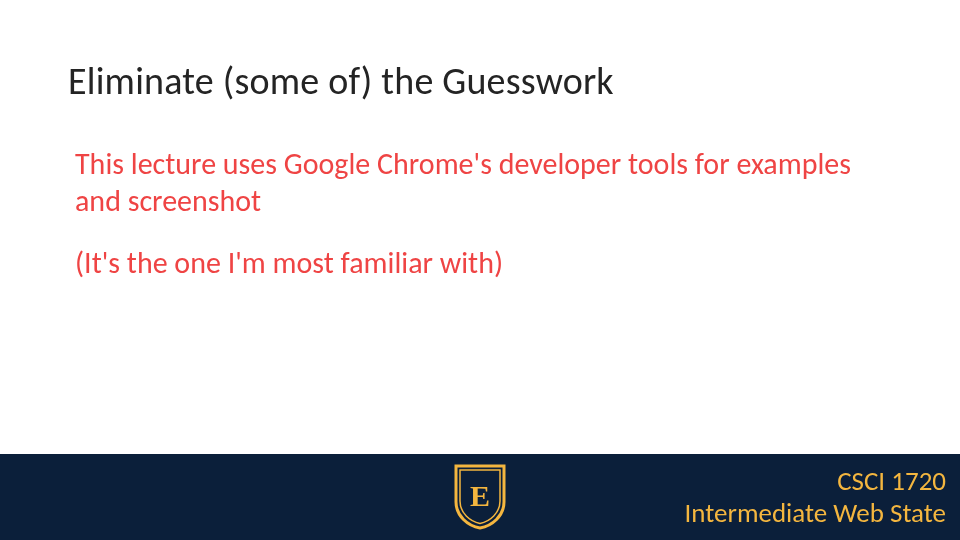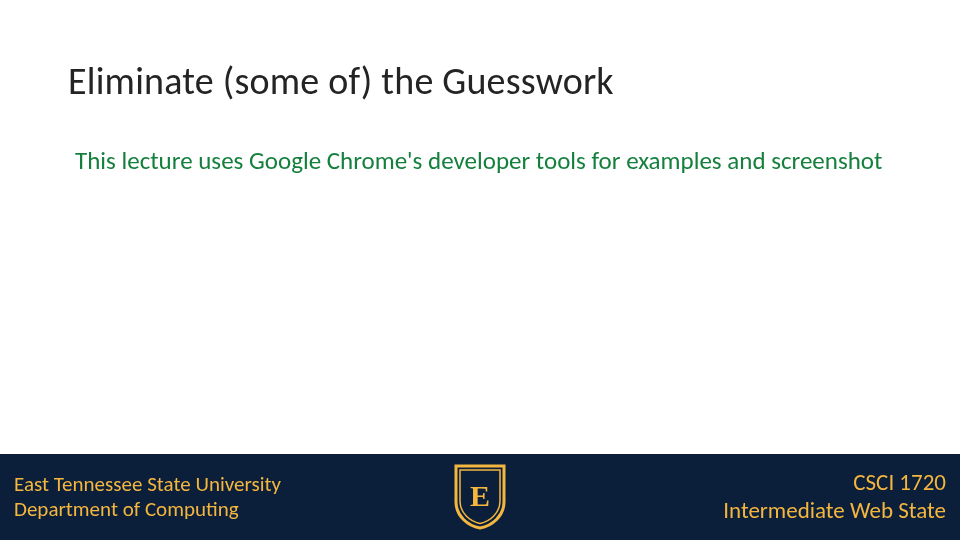--- a/index.html
+++ b/index.html
@@ -18,43 +18,43 @@
     font-size: 38px;
     font-weight: 400;
     color: #242424;
     letter-spacing: 0.2px;
   }
   .body {
     position: absolute;
     top: 146px;
     left: 75px;
     right: 70px;
-    font-size: 25px;
-    color: #15803d;
+    font-size: 30px;
+    color: #ef4444;
     line-height: 1.22;
   }
   .body p { margin-bottom: 26px; font-weight: 400; }
   .footer {
     position: absolute;
     left: 0; right: 0; bottom: 0;
     height: 86px;
     background: #0b1f3a;
     display: flex;
     align-items: center;
     padding: 0 14px;
   }
   .footer-left {
     color: #f4b63f;
     font-size: 21px;
     line-height: 1.2;
     font-family: "Calibri Light", Calibri, "Segoe UI", Arial, sans-serif;
   }
   .footer-right {
     color: #f4b63f;
-    font-size: 23px;
+    font-size: 27px;
     line-height: 1.2;
     margin-left: auto;
     text-align: right;
     font-family: "Calibri Light", Calibri, "Segoe UI", Arial, sans-serif;
   }
   .logo-wrap {
     position: absolute;
     left: 50%;
     transform: translateX(-50%);
     display: flex;
@@ -68,27 +68,24 @@
 </style>
 </head>
 <body>
 
 <div class="slide">
 
   <h1 class="title">Eliminate (some of) the Guesswork</h1>
 
   <div class="body">
     <p>This lecture uses Google Chrome's developer tools for examples and screenshot</p>
+    <p>(It's the one I'm most familiar with)</p>
   </div>
 
   <div class="footer">
-    <div class="footer-left">
-      <div>East Tennessee State University</div>
-      <div>Department of Computing</div>
-    </div>
 
     <div class="logo-wrap">
       <svg class="shield" viewBox="0 0 56 66">
         <path d="M4 2 H52 V38 C52 52 40 62 28 64 C16 62 4 52 4 38 Z" fill="#0b1f3a" stroke="#f4b63f" stroke-width="3"></path>
         <path d="M8 6 H48 V37 C48 49 38 57.5 28 59.5 C18 57.5 8 49 8 37 Z" fill="#0b1f3a" stroke="#f4b63f" stroke-width="1.5"></path>
         <text x="28" y="42" text-anchor="middle" font-family="Georgia, 'Times New Roman', serif" font-size="30" font-weight="700" fill="#f4b63f">E</text>
       </svg>
     </div>
 
     <div class="footer-right">

